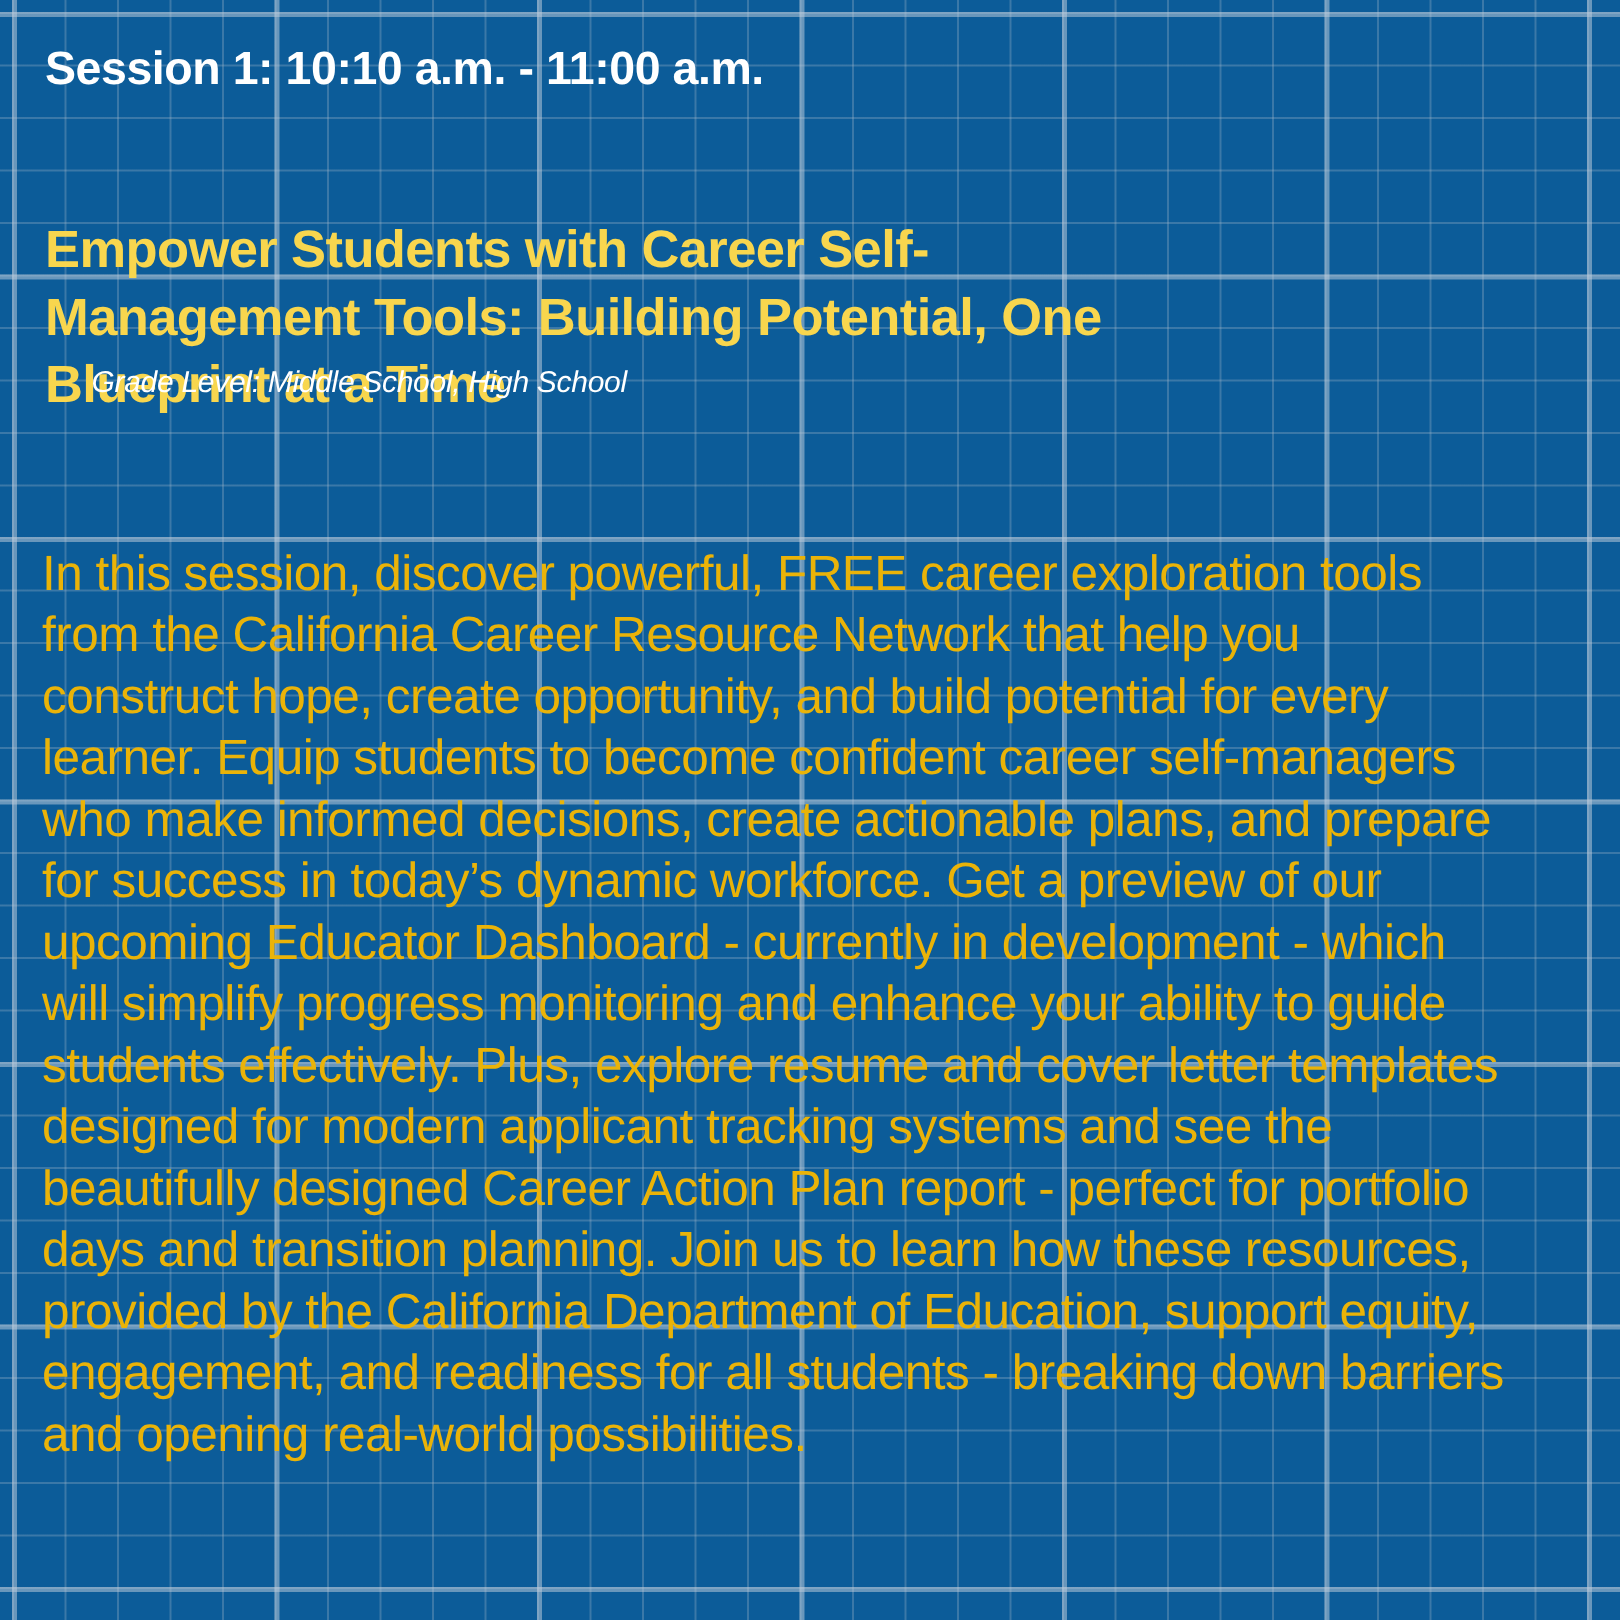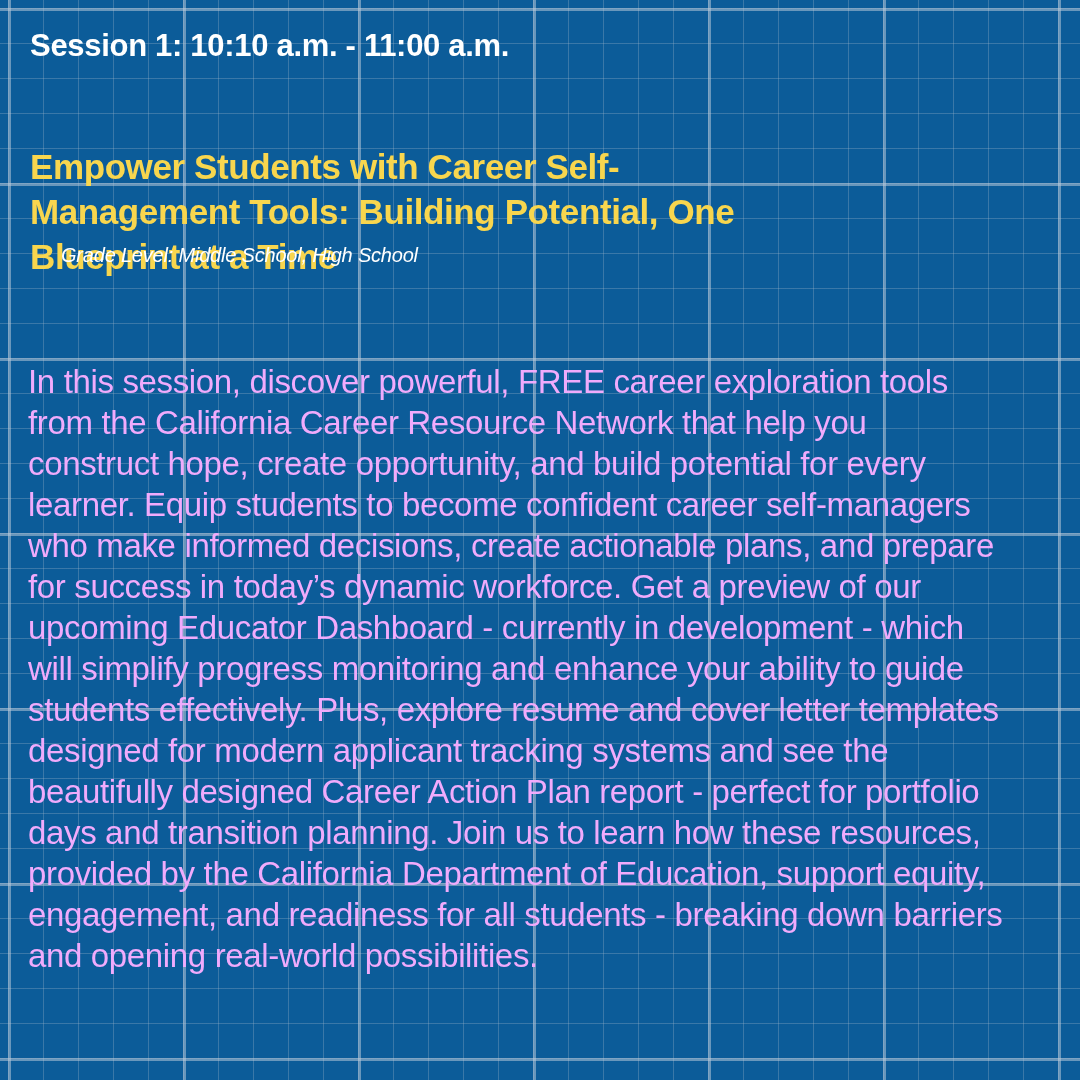--- a/index.html
+++ b/index.html
@@ -95,21 +95,21 @@
     line-height: 1.2;
     letter-spacing: -0.2px;
     margin-left: 31px;
   }
 
   .session-description {
     position: absolute;
     top: 328px;
     left: 28px;
     width: 975px;
-    color: #f0abfc;
+    color: #eab308;
     font-size: 33px;
     font-weight: 400;
     line-height: 41px;
     letter-spacing: -0.35px;
     text-align: left;
   }
 </style>
 </head>
 <body>
 

